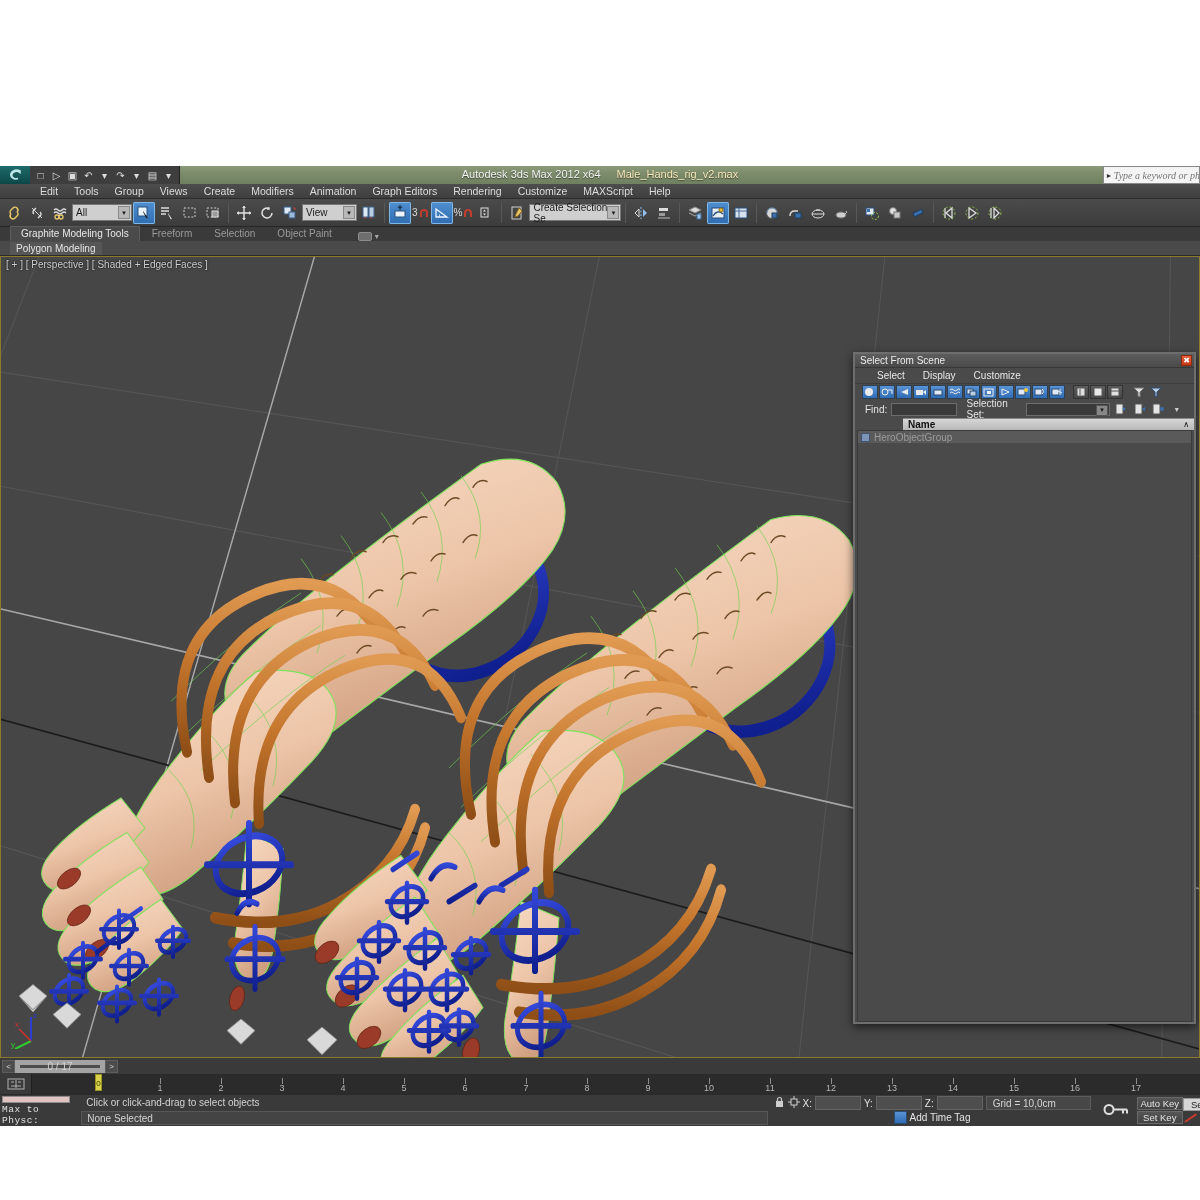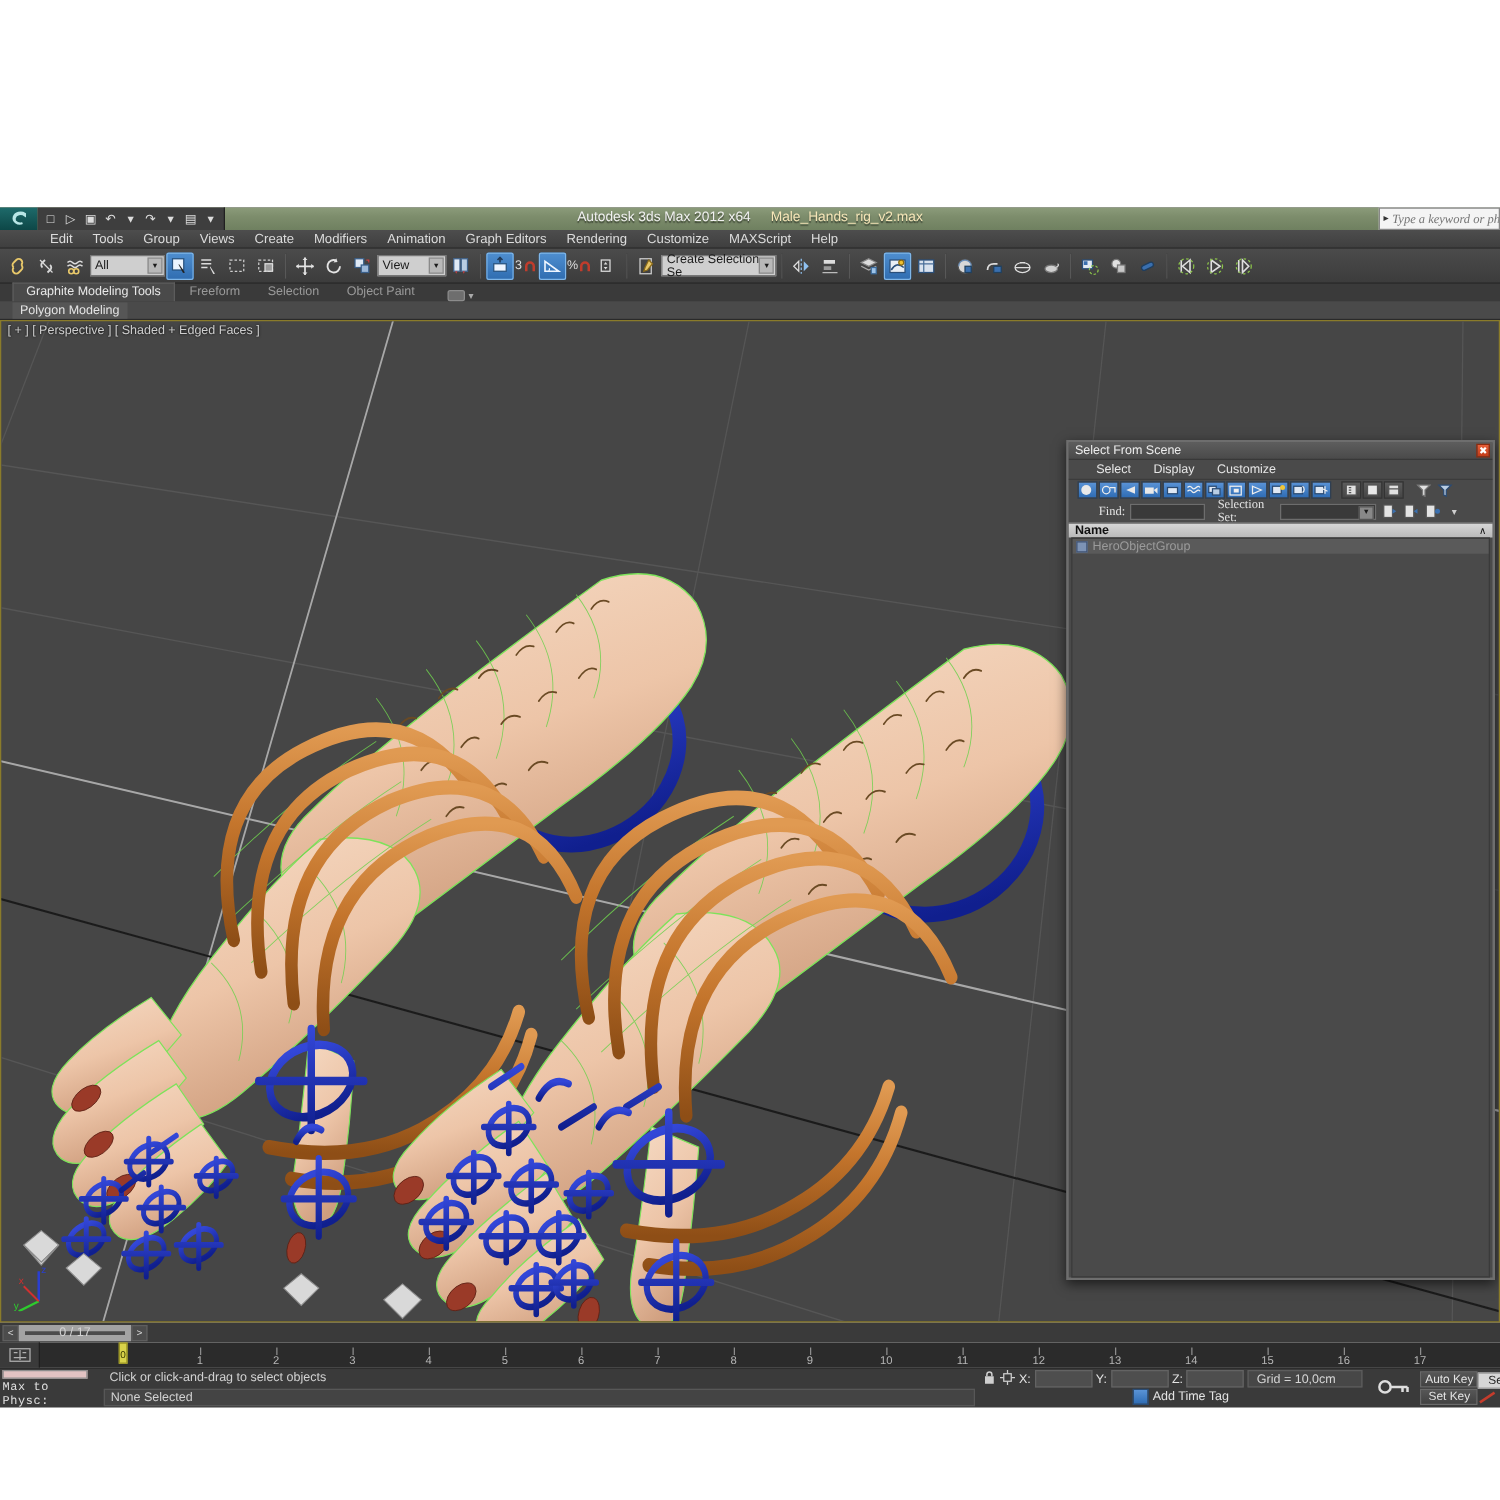--- a/index.html
+++ b/index.html
@@ -123,26 +123,26 @@
     color:#fff;font-size:8px;display:flex;align-items:center;justify-content:center;}
   .dlg-menu{height:16px;display:flex;align-items:center;gap:2px;padding-left:14px;
     background:#4a4a4a;border-bottom:1px solid #3c3c3c;}
   .dlg-menu .dm{font-size:10px;padding:0 8px;color:#e6e6e6;}
   .dlg-tools{height:16px;display:flex;align-items:center;gap:1px;padding:1px 7px;background:#4a4a4a;}
   .dtb{width:16px;height:14px;display:flex;align-items:center;justify-content:center;
     border:1px solid #2f3f52;}
   .dtb.blue{background:linear-gradient(to bottom,#5a93d6,#2e6cb4);}
   .dtb.grey{background:linear-gradient(to bottom,#5d5d5d,#454545);border-color:#333;}
   .dtb.plain{border:0;background:transparent;}
-  .dlg-find{height:18px;display:flex;align-items:center;gap:4px;padding:0 24px;background:#4a4a4a;font-family:Liberation Serif, serif;}
+  .dlg-find{height:18px;display:flex;align-items:center;gap:4px;padding:0 10px;background:#4a4a4a;}
   .lbl{font-size:10px;color:#e4e4e4;}
   .tfield{height:13px;background:#3a3a3a;border:1px solid #6d6d6d;}
   .dlg-name-hdr{height:12px;background:linear-gradient(to bottom,#d6d6d6,#b9b9b9);
     display:flex;align-items:center;padding:4px 5px;font-size:10px;color:#111;font-weight:bold;
-    border-top:1px solid #8a8a8a;justify-content:space-between;}
+    border-top:1px solid #8a8a8a;justify-content:space-between;margin-left:48px;}
   .dlg-list{flex:1;background:#4a4a4a;border:1px solid #3a3a3a;margin:0 2px;overflow:hidden;}
   .list-row{height:12px;display:flex;align-items:center;gap:4px;padding-left:3px;
     background:#5a5a5a;font-size:10px;color:#9b9b9b;}
   .row-icon{width:9px;height:9px;background:#7d93b5;border:1px solid #3f5273;}
 
   
   .timeslider{height:16px;background:#3a3a3a;display:flex;align-items:center;padding-left:2px;}
   .ts-btn{width:13px;height:13px;background:#4c4c4c;border:1px solid #5e5e5e;
     font-size:8px;color:#ddd;display:flex;align-items:center;justify-content:center;}
   .ts-field{width:90px;height:13px;background:#4c4c4c;border:5px solid #a3a3a3;
@@ -164,21 +164,21 @@
     border-top:1px solid #2a2a2a;font-size:10px;}
   .sb-col{display:flex;flex-direction:column;justify-content:center;}
   .sb-swatch{width:68px;height:15px;background:#e2c3c3;border:1px solid #8d8d8d;margin:1px 2px;}
   .sb-m2p{font-family:"Liberation Mono",monospace;font-size:9.5px;color:#e0e0e0;
     padding-left:2px;letter-spacing:0.5px;}
   .sb-msg{width:720px;}
   .sb-line{height:14px;background:#444;border:1px solid #575757;margin:1px 2px;
     display:flex;align-items:center;padding-left:5px;color:#d2d2d2;font-size:10px;}
   .sb-coord{display:flex;align-items:center;gap:3px;padding:0 4px;}
   .coord-field{width:46px;height:14px;background:#4e4e4e;border:1px solid #636363;}
-  .grid-field{width:92px;height:14px;background:#474747;border:1px solid #5c5c5c;
+  .grid-field{width:105px;height:14px;background:#474747;border:1px solid #5c5c5c;
     display:flex;align-items:center;padding-left:6px;color:#d6d6d6;}
   .keybtn{width:46px;height:13px;background:linear-gradient(to bottom,#565656,#424242);
     border:1px solid #6a6a6a;font-size:9.5px;color:#e4e4e4;
     display:flex;align-items:center;justify-content:center;margin:0.5px 0;}
   .sel-cut{width:18px;overflow:hidden;}
   .addtimetag{display:flex;align-items:center;gap:3px;}
   .att-ico{width:13px;height:13px;background:linear-gradient(to bottom,#5a93d6,#2e6cb4);
     border:1px solid #2a4c75;}
 </style>
 </head>

